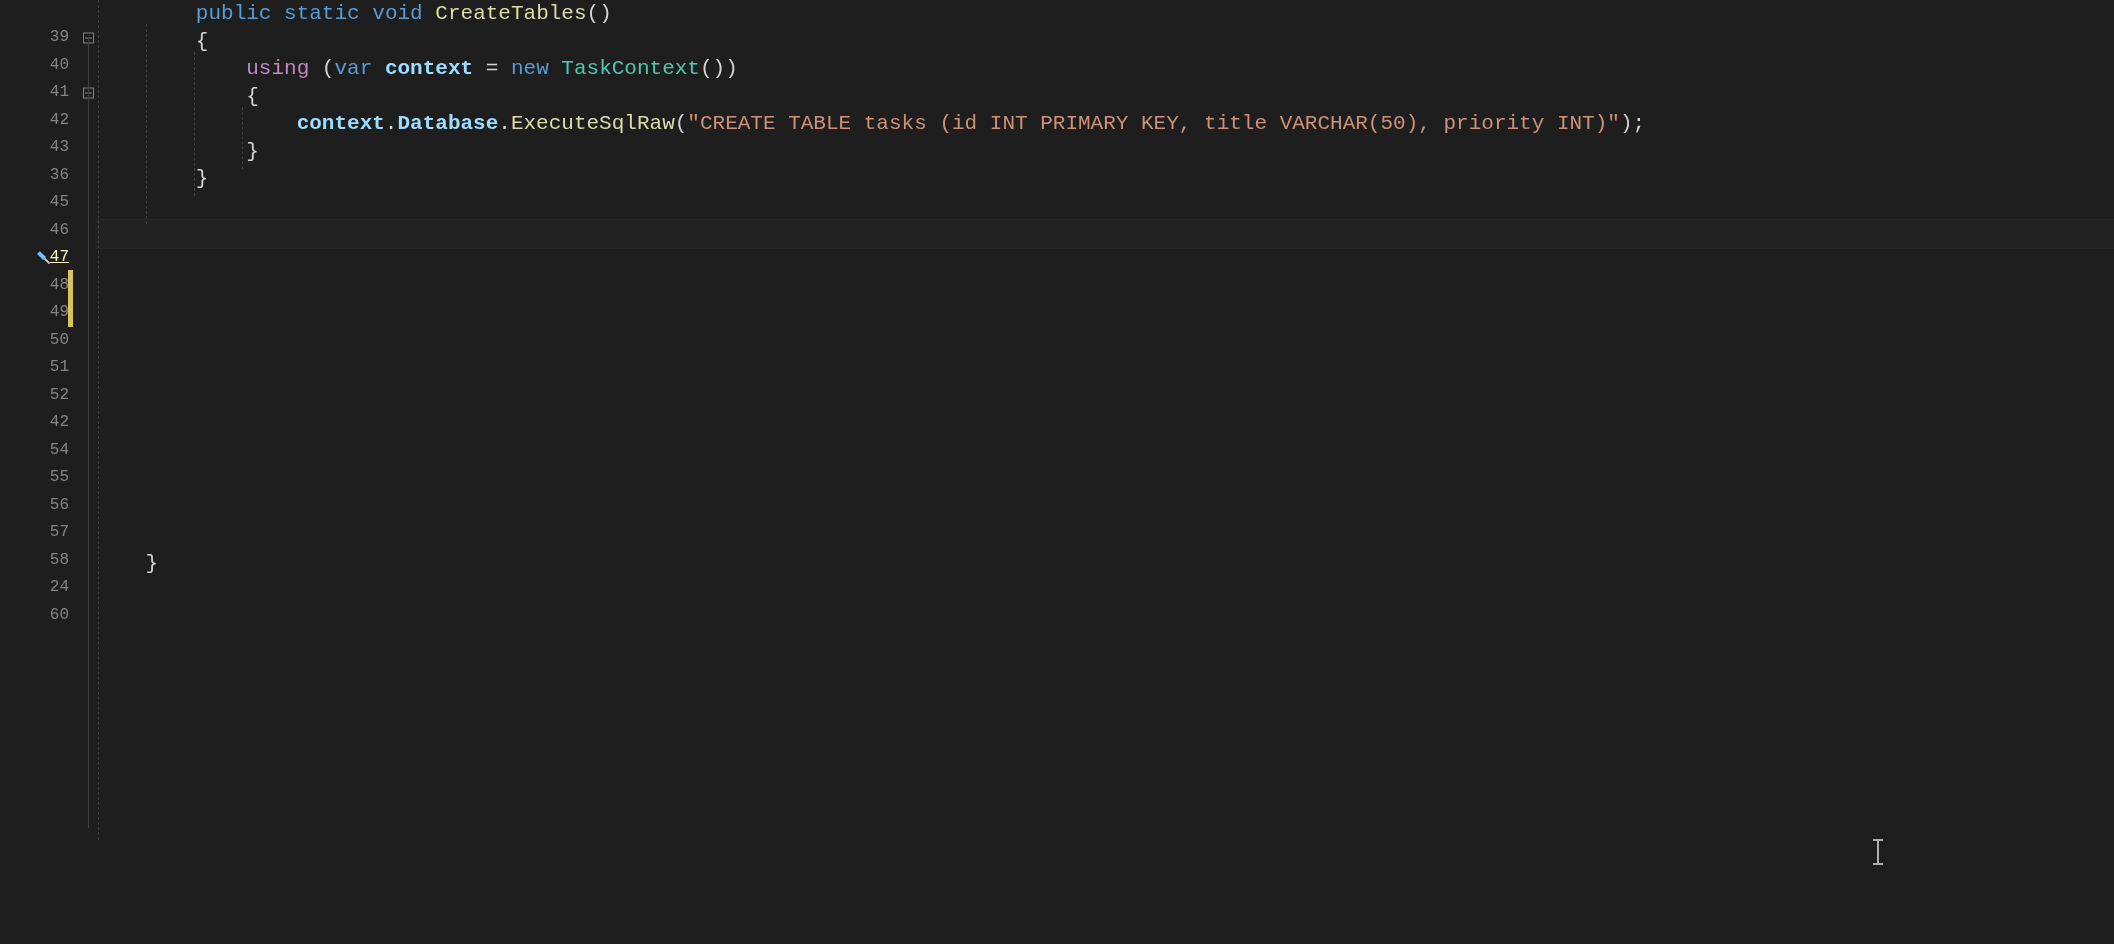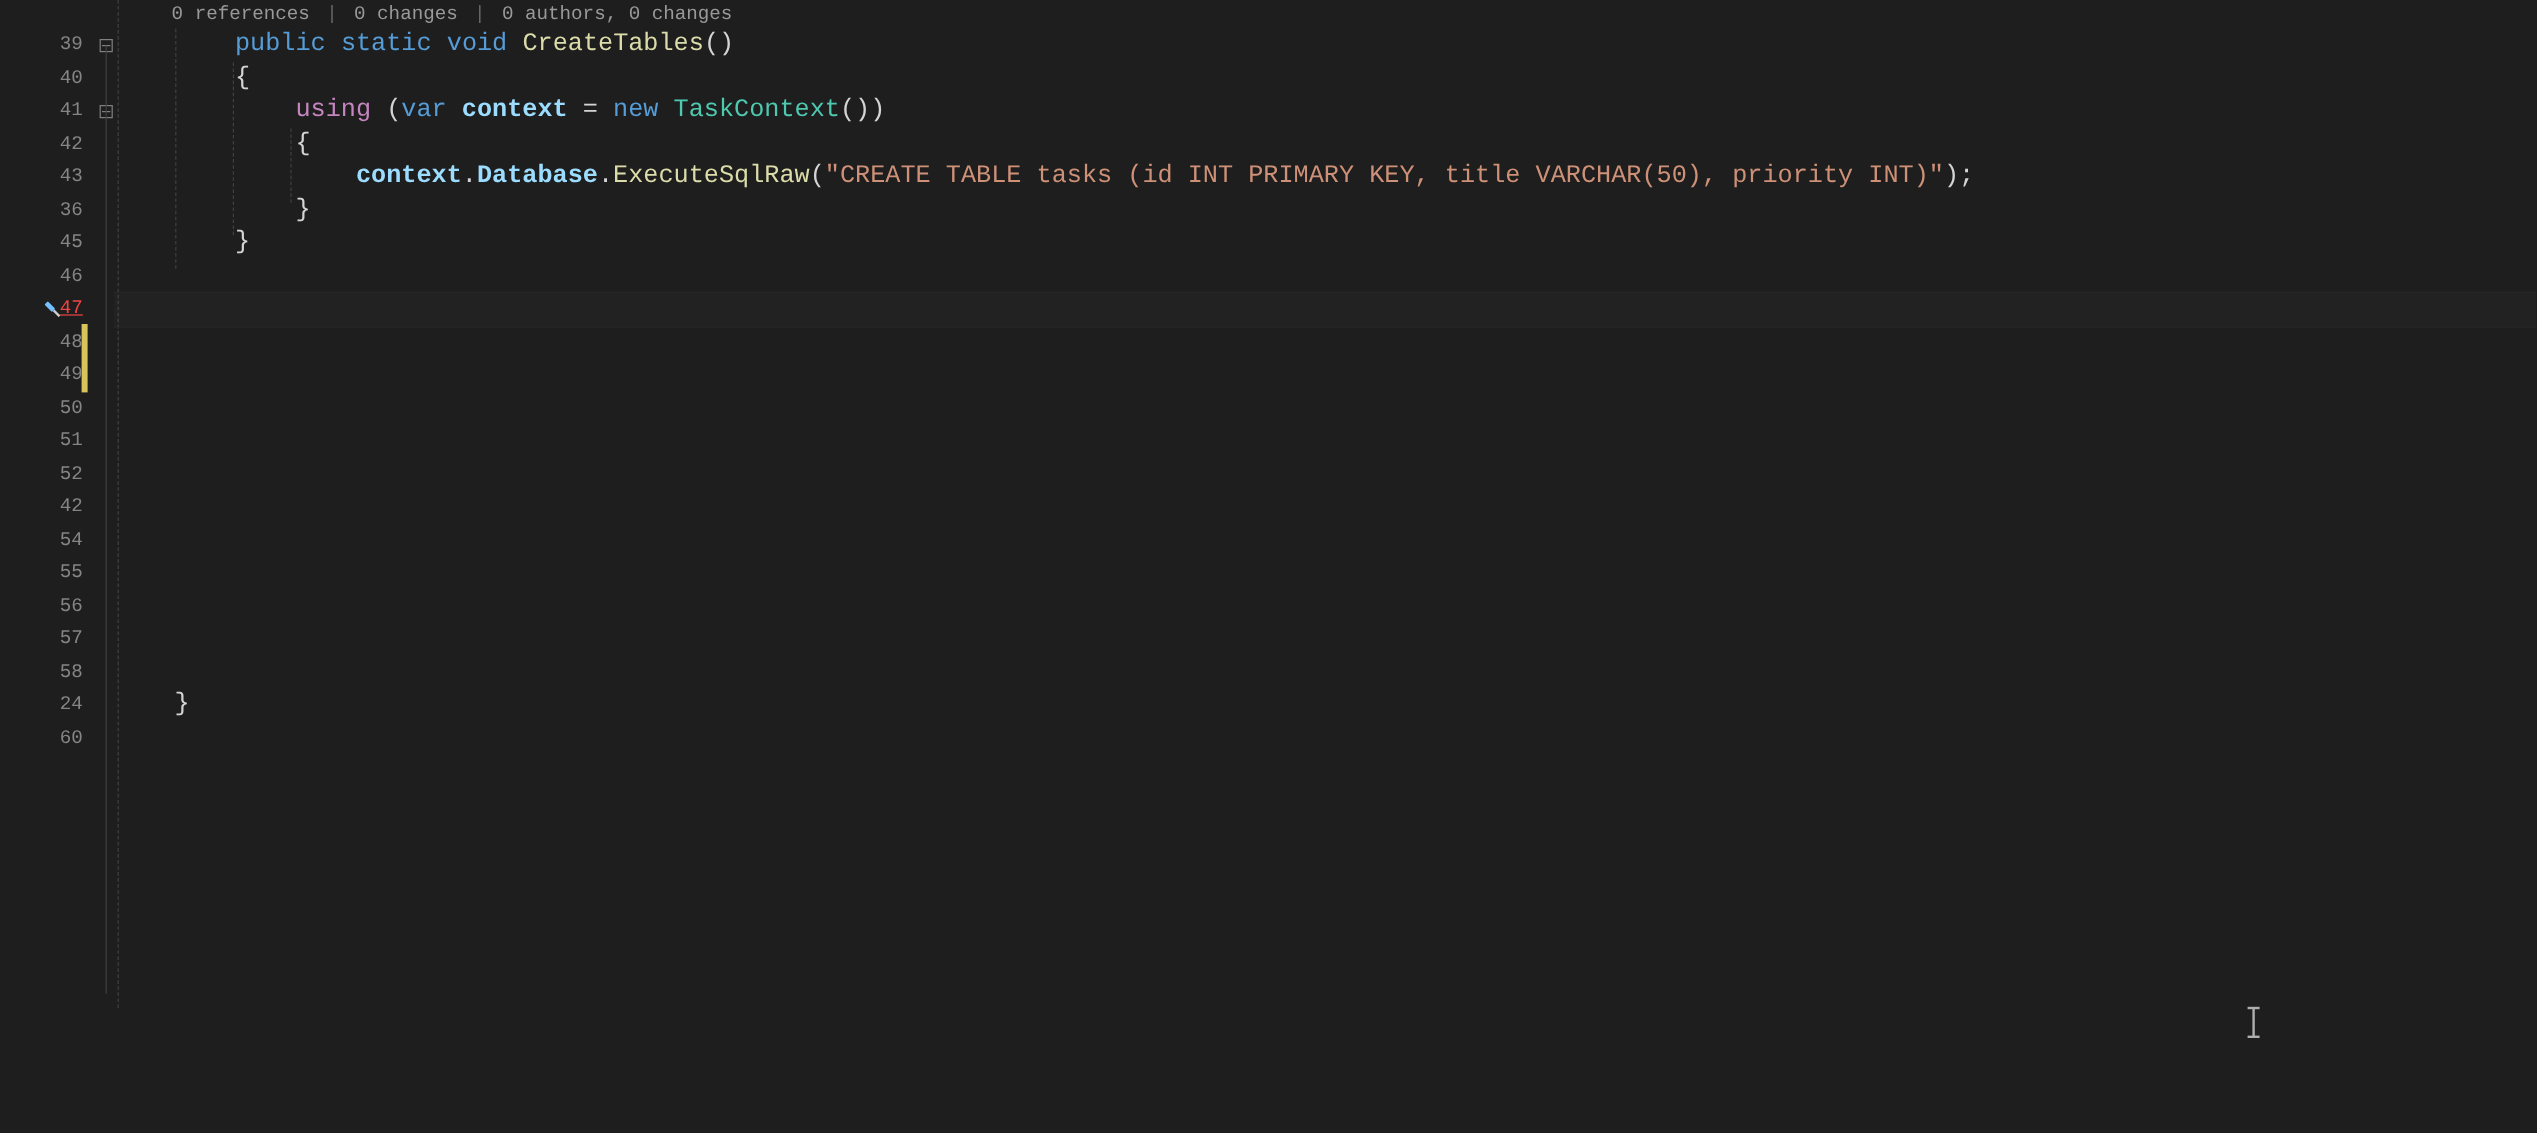--- a/index.html
+++ b/index.html
@@ -29,21 +29,21 @@
     color: #858585;
     user-select: none;
   }
   .line-number {
     height: 27.5px;
     line-height: 27.5px;
     font-size: 16px;
     position: relative;
   }
   .line-number.active {
-    color: #ef4444;
+    color: #fef9c3;
     text-decoration: underline;
   }
   .fold-marker {
     position: absolute;
     left: 83px;
     width: 11px;
     height: 11px;
     border: 1px solid #808080;
     background: #1e1e1e;
     top: 50%;
@@ -192,27 +192,20 @@
   </div>
 
   <div class="code-area">
     <div class="indent-guides">
       <div class="indent-guide" style="left:3px;top:0;height:840px;"></div>
       <div class="indent-guide" style="left:51px;top:24px;height:200px;"></div>
       <div class="indent-guide" style="left:99px;top:52px;height:144px;"></div>
       <div class="indent-guide" style="left:147px;top:107px;height:62px;"></div>
     </div>
 
-    <div class="codelens">
-      <span>0 references</span>
-      <span class="sep">|</span>
-      <span>0 changes</span>
-      <span class="sep">|</span>
-      <span>0 authors, 0 changes</span>
-    </div>
 
     <div class="code-line">&nbsp;&nbsp;&nbsp;&nbsp;&nbsp;&nbsp;&nbsp;&nbsp;<span class="tok-keyword">public</span><span class="tok-punct">&nbsp;</span><span class="tok-keyword">static</span><span class="tok-punct">&nbsp;</span><span class="tok-keyword">void</span><span class="tok-punct">&nbsp;</span><span class="tok-method">CreateTables</span><span class="tok-punct">()</span></div>
     <div class="code-line">&nbsp;&nbsp;&nbsp;&nbsp;&nbsp;&nbsp;&nbsp;&nbsp;<span class="tok-punct">{</span></div>
     <div class="code-line">&nbsp;&nbsp;&nbsp;&nbsp;&nbsp;&nbsp;&nbsp;&nbsp;&nbsp;&nbsp;&nbsp;&nbsp;<span class="tok-control">using</span><span class="tok-punct">&nbsp;(</span><span class="tok-keyword">var</span><span class="tok-punct">&nbsp;</span><span class="tok-var">context</span><span class="tok-operator">&nbsp;=&nbsp;</span><span class="tok-keyword">new</span><span class="tok-punct">&nbsp;</span><span class="tok-class">TaskContext</span><span class="tok-punct">())</span></div>
     <div class="code-line">&nbsp;&nbsp;&nbsp;&nbsp;&nbsp;&nbsp;&nbsp;&nbsp;&nbsp;&nbsp;&nbsp;&nbsp;<span class="tok-punct">{</span></div>
     <div class="code-line">&nbsp;&nbsp;&nbsp;&nbsp;&nbsp;&nbsp;&nbsp;&nbsp;&nbsp;&nbsp;&nbsp;&nbsp;&nbsp;&nbsp;&nbsp;&nbsp;<span class="tok-var">context</span><span class="tok-punct">.</span><span class="tok-var">Database</span><span class="tok-punct">.</span><span class="tok-method">ExecuteSqlRaw</span><span class="tok-punct">(</span><span class="tok-string">"CREATE&nbsp;TABLE&nbsp;tasks&nbsp;(id&nbsp;INT&nbsp;PRIMARY&nbsp;KEY,&nbsp;title&nbsp;VARCHAR(50),&nbsp;priority&nbsp;INT)"</span><span class="tok-punct">);</span></div>
     <div class="code-line">&nbsp;&nbsp;&nbsp;&nbsp;&nbsp;&nbsp;&nbsp;&nbsp;&nbsp;&nbsp;&nbsp;&nbsp;<span class="tok-punct">}</span></div>
     <div class="code-line">&nbsp;&nbsp;&nbsp;&nbsp;&nbsp;&nbsp;&nbsp;&nbsp;<span class="tok-punct">}</span></div>
     <div class="code-line"></div>
     <div class="code-line active-line"></div>

